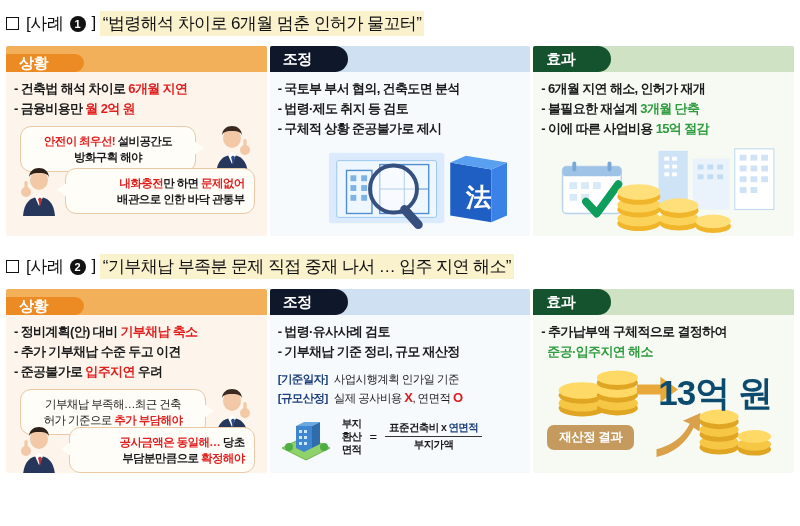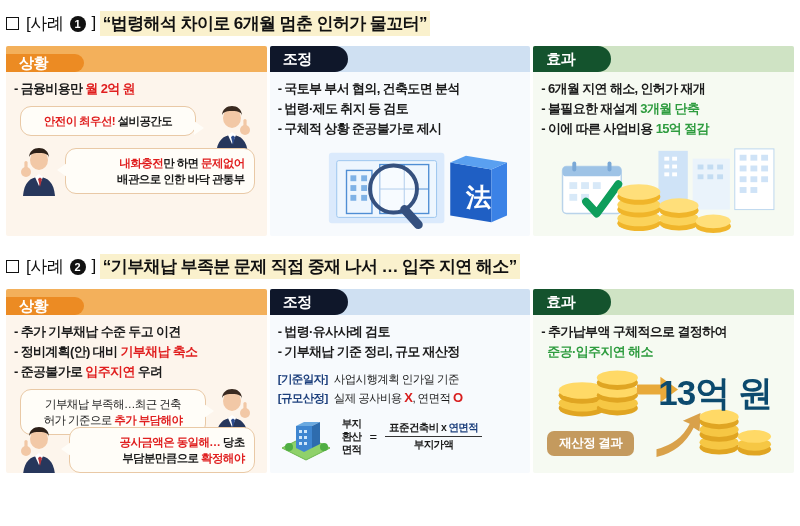--- a/index.html
+++ b/index.html
@@ -28,21 +28,21 @@
     letter-spacing: -0.4px; white-space: nowrap;
   }
   .case-num {
     display: inline-flex; align-items: center; justify-content: center;
     width: 16px; height: 16px; border-radius: 50%;
     background: #111; color: #fff;
     font-size: 11px; font-weight: 700;
     margin: 0 2px; position: relative; top: 1px;
   }
   .case-title {
-    font-size: 17px; font-weight: 700; color: #111;
+    font-size: 17px; font-weight: 400; color: #111;
     background: #faf1cd;
     padding: 1px 3px; letter-spacing: -0.6px; white-space: nowrap;
   }
 
   
   .panels { display: flex; gap: 3px; padding: 0 6px; }
   .panel {
     flex: 1 1 0; position: relative; overflow: hidden;
     border-radius: 2px;
   }
@@ -145,21 +145,21 @@
   .frac-den { padding-top: 1px; color: #1b1b1b; }
 
   
   .money-area { position: relative; height: 96px; margin-top: 2px; }
   .big-amount {
     position: absolute; right: 14px; top: 6px;
     font-size: 35px; font-weight: 700; color: #0c4a6e;
     letter-spacing: -1px;
   }
   .recalc-pill {
-    position: absolute; left: 6px; bottom: 4px;
+    position: absolute; left: 6px; bottom: 10px;
     background: #c49a5e; color: #fff;
     border-radius: 7px; padding: 4px 12px;
     font-size: 12.5px; font-weight: 700; letter-spacing: -0.5px;
   }
   svg { display: block; overflow: visible; }
 </style>
 </head>
 <body>
 
 <div class="page">
@@ -176,26 +176,30 @@
 
     <div class="panel panel-sit sit">
       <div class="panel-head">
         <div class="head-bar"></div>
         <div class="head-tab">
           <span class="head-tab-label">상황</span>
         </div>
       </div>
       <div class="panel-body">
         <div class="bullet">
+          <span>- 건축법 해석 차이로 </span><span class="hl-red">6개월 지연</span>
+        </div>
+        <div class="bullet">
           <span>- 금융비용만 </span><span class="hl-red">월 2억 원</span>
         </div>
 
         <div class="bubble-area">
           <div class="bubble bubble-1" style="width:176px;">
             <div><span class="hl-red">안전이 최우선!</span><span> 설비공간도</span></div>
+            <div><span>방화구획 해야</span></div>
             <span class="bubble-tail tail-right"></span>
           </div>
           <span class="person person-a">
             <svg viewBox="0 0 44 50" width="44" height="50">
               <ellipse cx="22" cy="14" rx="9" ry="10" fill="#f2c8a6"></ellipse>
               <path d="M12 12c0-7 5-10 10-10s10 3 10 10c0-3-3-5-10-5s-10 2-10 5z" fill="#3a2a20"></path>
               <path d="M6 50c1-13 7-19 16-19s15 6 16 19z" fill="#27375c"></path>
               <path d="M18 31l4 9 4-9-4-3z" fill="#fff"></path>
               <path d="M21 33l2 8 2-8-2-1.5z" fill="#2b4a8c"></path>
               <circle cx="35" cy="26" r="5" fill="#f2c8a6"></circle>
@@ -349,24 +353,24 @@
   <div class="panels">
 
     <div class="panel panel-sit sit">
       <div class="panel-head">
         <div class="head-bar"></div>
         <div class="head-tab">
           <span class="head-tab-label">상황</span>
         </div>
       </div>
       <div class="panel-body">
-        <div class="bullet">- 추가 기부채납 수준 두고 이견</div>
         <div class="bullet">
           <span>- 정비계획(안) 대비 </span><span class="hl-red">기부채납 축소</span>
         </div>
+        <div class="bullet">- 추가 기부채납 수준 두고 이견</div>
         <div class="bullet">
           <span>- 준공불가로 </span><span class="hl-red">입주지연</span><span> 우려</span>
         </div>
 
         <div class="bubble-area" style="height:86px;">
           <div class="bubble bubble-1" style="width:186px; font-weight:400;">
             <div><span>기부채납 부족해…최근 건축</span></div>
             <div><span>허가 기준으로 </span><span class="hl-red" style="font-weight:700">추가 부담해야</span></div>
             <span class="bubble-tail tail-right"></span>
           </div>

